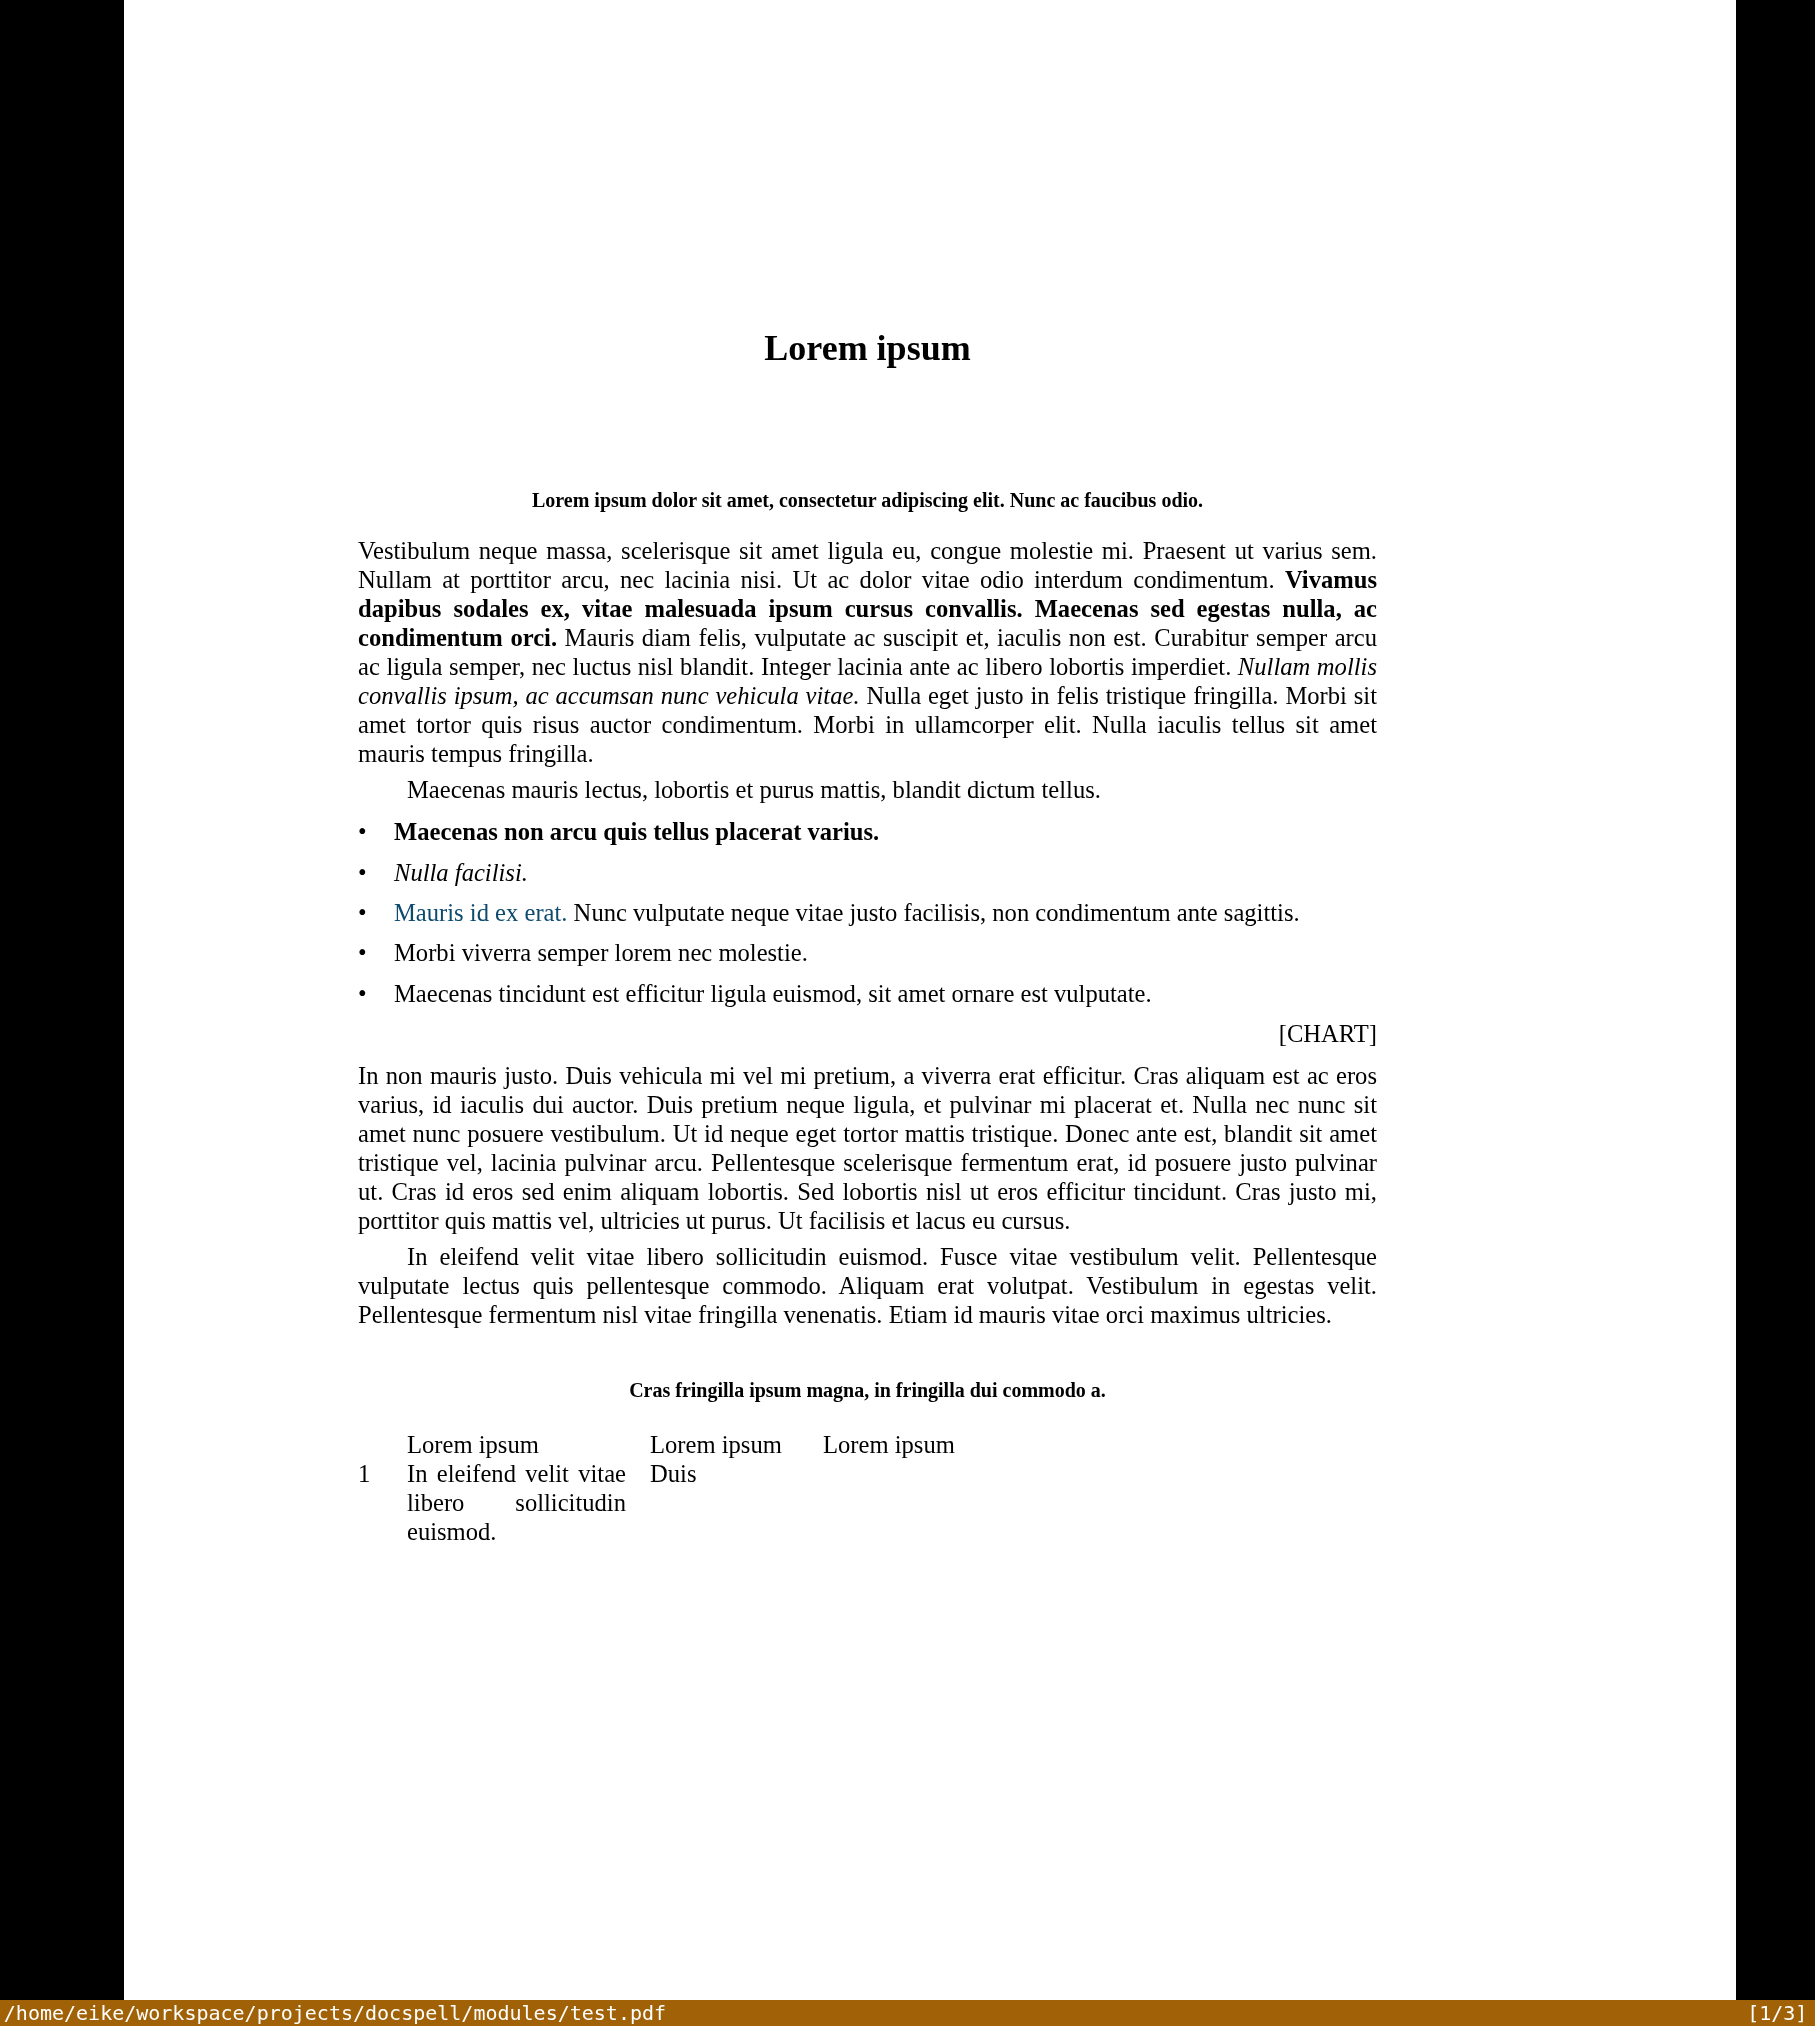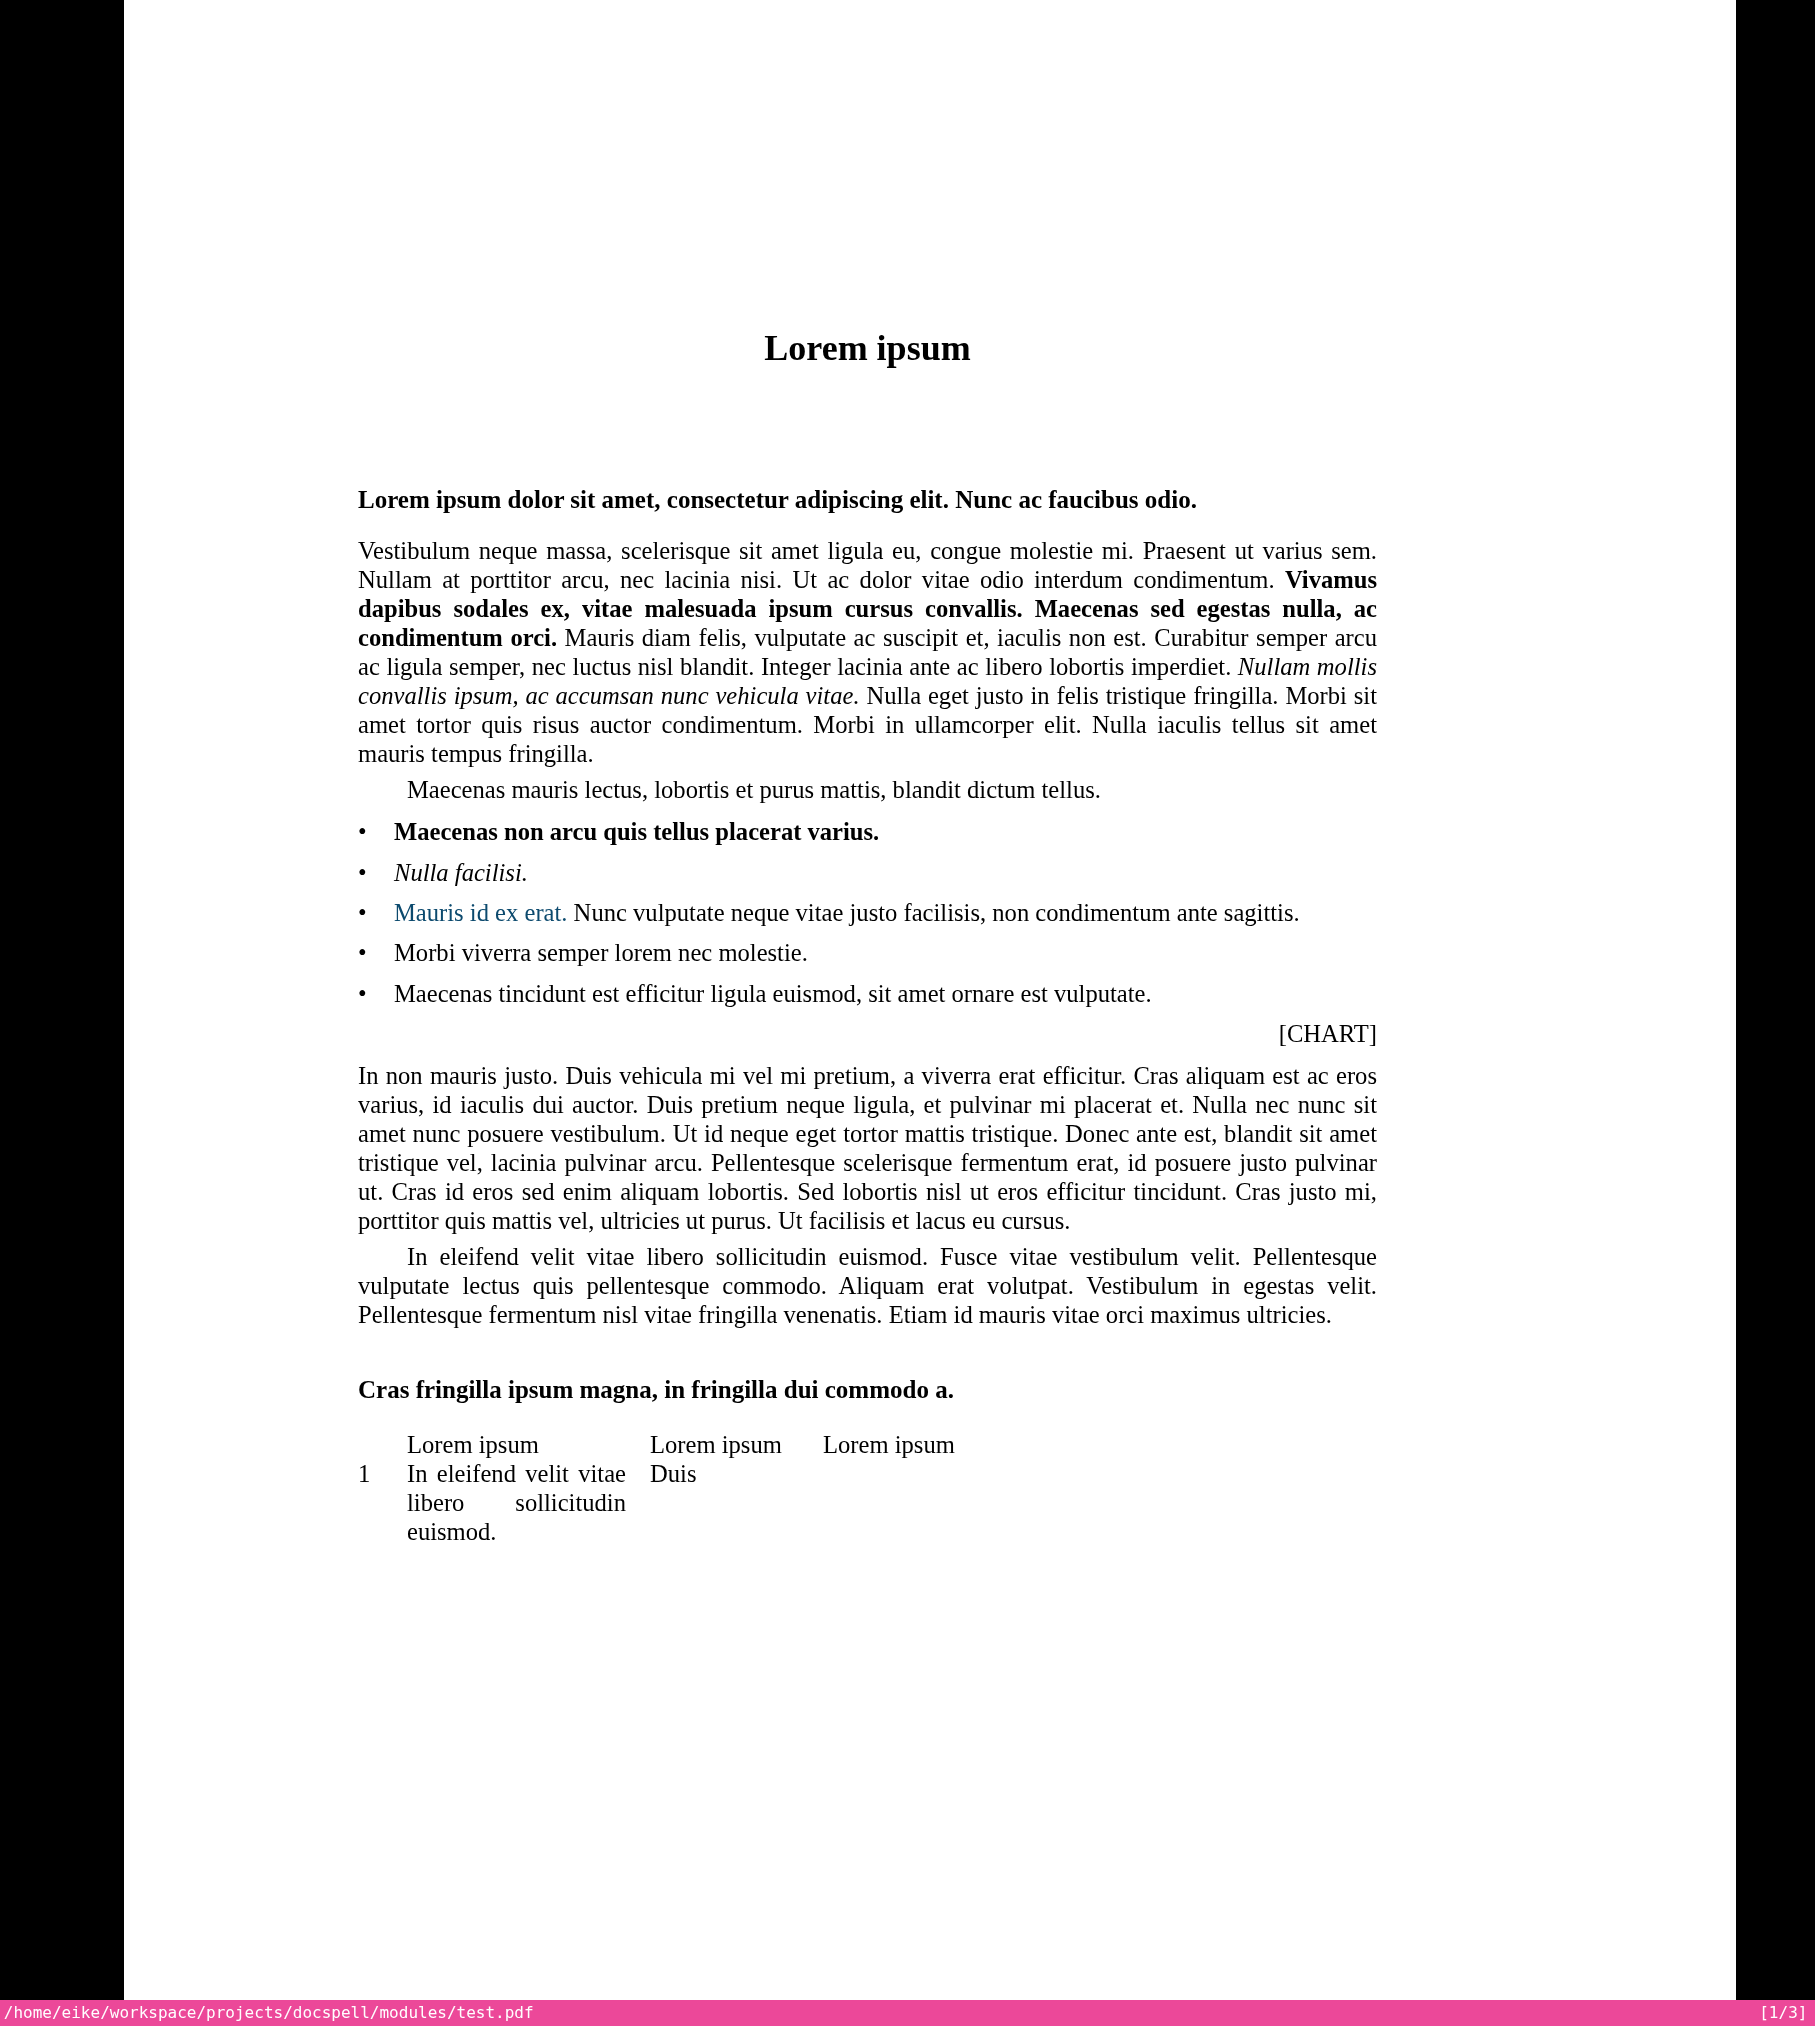--- a/index.html
+++ b/index.html
@@ -22,22 +22,22 @@
     font-size:24.6px; line-height:29px;
     text-align:justify;
   }
   .doc-title {
     margin:327px 0 0 0;
     font-size:36px; line-height:42px;
     font-weight:bold; text-align:center;
     white-space:nowrap;
   }
   .sec-heading {
-    font-size:25px; line-height:34px;
-    font-weight:bold; text-align:left;
+    font-size:20px; line-height:34px;
+    font-weight:bold; text-align:center;
     white-space:nowrap;
   }
   .h1 { margin:114px 0 0 0; }
   .h2 { margin:44px 0 0 0; }
   .para { margin:0; }
   .p-first { margin-top:19px; }
   .p-indent { margin-top:7px; text-indent:49px; }
   .p-after-list { margin-top:13.2px; }
   .chart-label { margin-top:0; text-align:right; }
   .bold { font-weight:bold; }
@@ -62,23 +62,23 @@
     text-align:left;
   }
   .doc-table .cell { text-align:left; }
   .doc-table .cell-wrap {
     text-align:justify;
     padding-right:24px;
   }
   .statusbar {
     position:absolute; left:0; bottom:0;
     width:100%; height:26.5px;
-    background:#ec4899; color:#fff;
+    background:#a16207; color:#fff;
     font-family:"DejaVu Sans Mono", monospace;
-    font-size:16px; line-height:26.5px;
+    font-size:20px; line-height:26.5px;
     display:flex; justify-content:space-between;
     box-sizing:border-box;
     padding:0 7.6px 0 3.8px;
   }
 </style>
 </head>
 <body>
 
 <div class="pdf-page">
   <div class="textblock">

